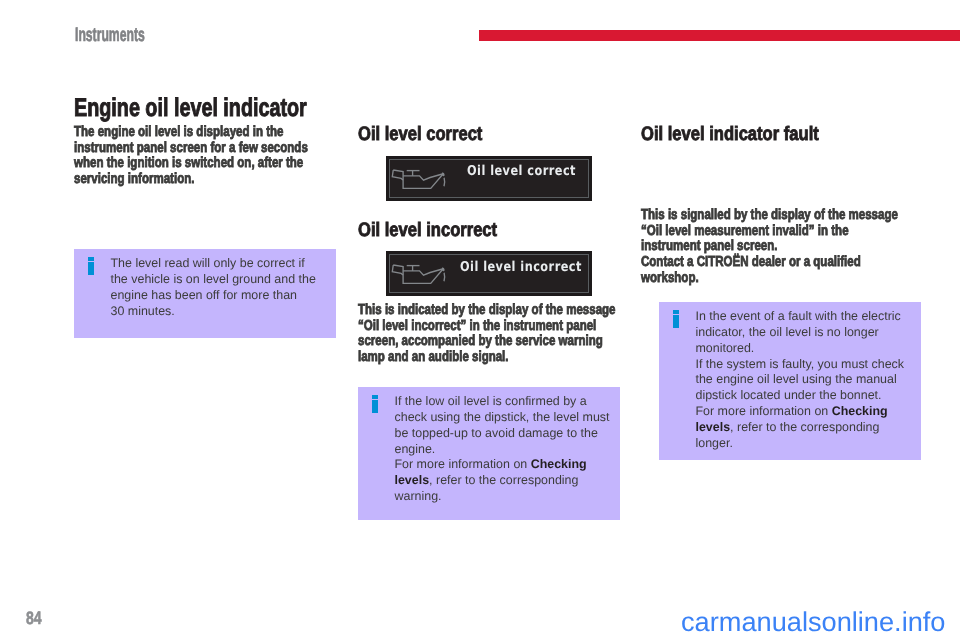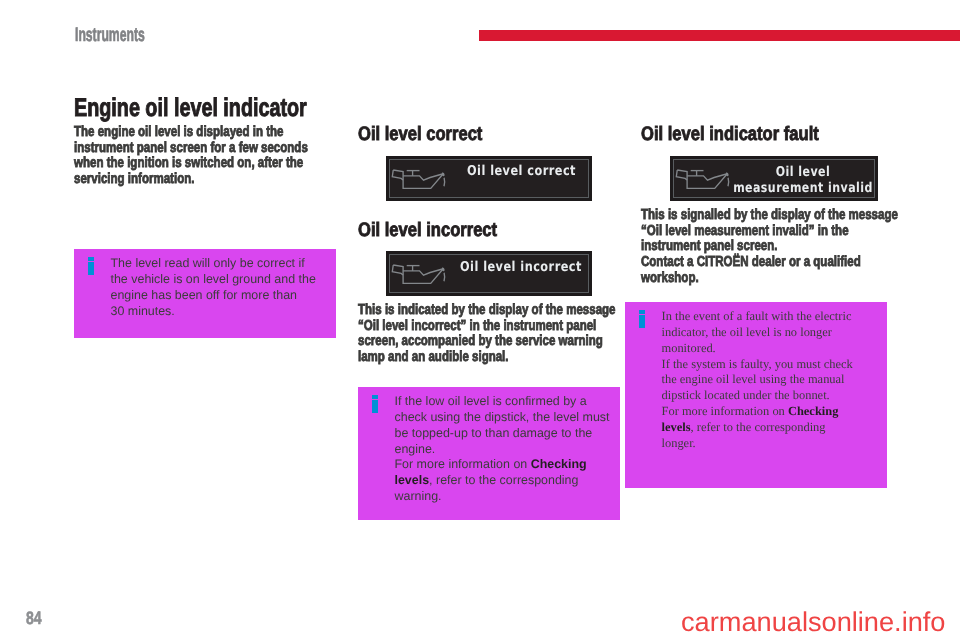--- a/index.html
+++ b/index.html
@@ -16,39 +16,39 @@
          transform:scaleX(0.775);transform-origin:0 0;}
 
   .cbody{position:absolute;font-size:14.5px;font-weight:bold;line-height:15.7px;color:#3c3c3b;white-space:pre;
          -webkit-text-stroke:0.85px #3c3c3b;
          transform:scaleX(0.795);transform-origin:0 0;}
 
   .sub{position:absolute;font-size:19.5px;font-weight:bold;color:#231f20;white-space:nowrap;
        -webkit-text-stroke:0.9px #231f20;
        transform:scaleX(0.85);transform-origin:0 0;}
 
-  .infobox{position:absolute;background:#d946ef;}
+  .infobox{position:absolute;background:#c4b5fd;}
   .infobox .ico{position:absolute;width:6px;height:18px;}
   .infobox .ico i{position:absolute;left:0;background:#0090d6;display:block;}
   .infobox .ico .dot{top:0;width:6px;height:4px;}
   .infobox .ico .stem{top:5px;width:6px;height:13px;}
   .infobox .txt{position:absolute;font-size:12.45px;line-height:15.85px;color:#3c3c3b;white-space:pre;}
   .infobox .txt b{font-weight:bold;color:#231f20;white-space:pre;}
 
   .disp{position:absolute;background:#1d1a1b;box-sizing:border-box;}
   .disp .inner{position:absolute;left:3px;top:3px;right:3px;bottom:3px;background:#231f20;border:1px solid #595d60;box-sizing:border-box;}
   .disp .wl{position:absolute;left:-1px;top:0;width:1px;height:100%;background:#ffffff;z-index:5;}
   .disp .dt{position:absolute;color:#e9ecee;font-family:"DejaVu Sans Condensed","DejaVu Sans",sans-serif;font-weight:bold;white-space:pre;
             font-size:13.6px;letter-spacing:0.5px;line-height:16px;transform:scaleX(0.925);transform-origin:0 0;}
   .disp .oilicon{position:absolute;}
 
   .pageno{position:absolute;left:26px;top:608px;font-size:18px;font-weight:bold;color:#8d8f92;
           -webkit-text-stroke:0.6px #8d8f92;
           transform:scaleX(0.78);transform-origin:0 0;}
-  .watermark{position:absolute;left:681px;top:606px;font-size:27.2px;color:#ef4444;white-space:nowrap;}
+  .watermark{position:absolute;left:681px;top:606px;font-size:27.2px;color:#3b82f6;white-space:nowrap;}
 </style>
 </head>
 <body>
 
 <div class="page">
   <div class="running-head">Instruments</div>
   <div class="red-bar"></div>
 
   <div class="title" style="left:74px;top:94px;">Engine oil level indicator</div>
   <div class="cbody" style="left:74px;top:125px;">The engine oil level is displayed in the
@@ -112,55 +112,37 @@
 screen, accompanied by the service warning
 lamp and an audible signal.</div>
 
   <div class="infobox" style="left:358px;top:387px;width:262px;height:133px;">
     <div class="ico" style="left:14px;top:8.2px;">
         <i class="dot"></i>
         <i class="stem"></i>
       </div>
     <div class="txt" style="left:36.5px;top:7px;width:215px;"><span>If the low oil level is confirmed by a
 check using the dipstick, the level must
-be topped-up to than damage to the
+be topped-up to avoid damage to the
 engine.
 For more information on </span><b>Checking
 levels</b><span>, refer to the corresponding
 warning.</span></div>
   </div>
 
   <div class="sub" style="left:641px;top:123px;">Oil level indicator fault</div>
 
-  <div class="disp" style="left:670px;top:156px;width:208px;height:45px;">
-    <div class="wl"></div>
-    <div class="inner">
-      <svg class="oilicon" style="left:1px;top:8px;" width="57" height="23" viewBox="-1.5 -1.5 57 23">
-          <g fill="none" stroke="#83878b" stroke-width="1.35" stroke-linejoin="miter" stroke-linecap="butt">
-            <path d="M0.75 0.5 L10.6 2.1 L10.6 18.9 L38.25 18.9 L50.75 4.25"></path>
-            <path d="M0.75 0.5 L-0.2 7.1 L8.6 8.9 L10.6 10.6"></path>
-            <path d="M10.6 6.4 L27.0 6.4 L31.0 10.6 L37.6 8.0 L50.75 4.25"></path>
-            <path d="M14.2 1.1 L27.0 1.1"></path>
-            <path d="M20.1 1.1 L20.1 6.4"></path>
-            <path d="M51.6 8.2 C52.3 10.6 52.2 14.2 51.5 16.8"></path>
-          </g>
-          <path fill="#83878b" d="M49.5 3.0 Q51.8 2.6 52.1 5.2 Q52.2 6.7 50.9 6.7 Q49.8 6.7 49.5 5.3 Z"></path>
-        </svg>
-      <div class="dt" style="left:49px;top:4px;width:160px;text-align:center;transform:scaleX(0.90);transform-origin:50% 0;">Oil level
-measurement invalid</div>
-    </div>
-  </div>
 
   <div class="cbody" style="left:641px;top:208px;">This is signalled by the display of the message
 “Oil level measurement invalid” in the
 instrument panel screen.
 Contact a CITROËN dealer or a qualified
 workshop.</div>
 
-  <div class="infobox" style="left:625px;top:302px;width:262px;height:186px;font-family:Liberation Serif, serif;">
+  <div class="infobox" style="left:659px;top:302px;width:262px;height:158px;">
     <div class="ico" style="left:14px;top:8.2px;">
         <i class="dot"></i>
         <i class="stem"></i>
       </div>
     <div class="txt" style="left:36.5px;top:7px;width:215px;"><span>In the event of a fault with the electric
 indicator, the oil level is no longer
 monitored.
 If the system is faulty, you must check
 the engine oil level using the manual
 dipstick located under the bonnet.

